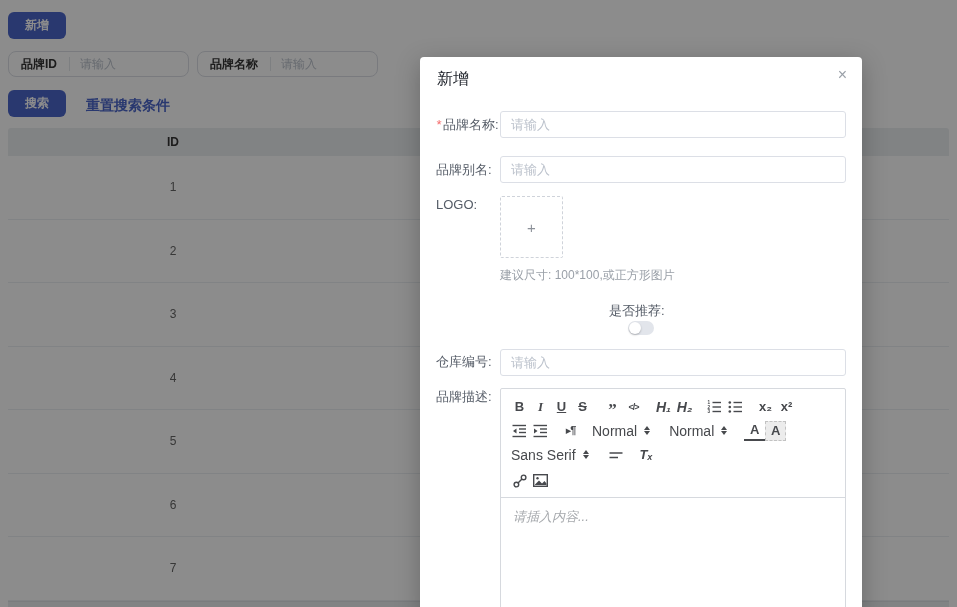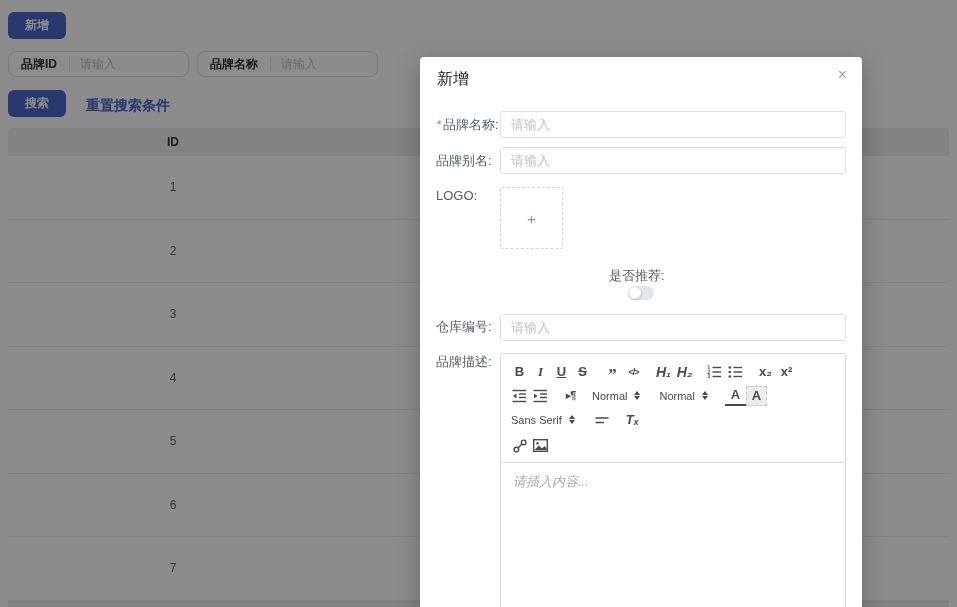--- a/index.html
+++ b/index.html
@@ -78,21 +78,21 @@
   }
   .req { color:#f56c6c; margin-right:2px; }
   .form-control { flex:1; min-width:0; }
   .text-input {
     width:100%; height:27px; border:1px solid #dcdfe6; border-radius:3px;
     padding:0 10px; font-size:13px; color:#333; outline:none; font-family:inherit;
   }
   .text-input::placeholder { color:#bcc2cc; }
 
   .r-name  { margin-top:21px; }
-  .r-alias { margin-top:9px; }
+  .r-alias { margin-top:18px; }
   .r-logo  { margin-top:13px; }
   .r-rec   { margin-top:18px;flex-direction:column; }
   .r-wh    { margin-top:14px; }
   .r-desc  { margin-top:12px; }
 
   .uploader {
     width:63px; height:62px; border:1px dashed #cfd3da; border-radius:2px;
     display:flex; align-items:center; justify-content:center;
     color:#8c9199; font-size:15px; cursor:pointer; background:#fff;
   }
@@ -126,21 +126,21 @@
   .gq { font-family:"Liberation Serif", serif; font-size:17px; line-height:10px; padding-top:7px; }
   .gc { font-size:9px; letter-spacing:-1px; }
   .gh { font-size:14px;font-style:italic; }
   .ga { border-bottom:2px solid #47494d; line-height:13px; }
   .gab { background:#ececec; border:1px dashed #c2c2c2; line-height:13px; padding:0 2px; }
   .gt { font-family:Liberation Sans, sans-serif; font-style:italic; font-weight:bold; }
   .gd { font-size:11px; letter-spacing:-1px; }
 
   .ql-picker {
     display:inline-flex; align-items:center; gap:7px; border:none; background:none;
-    color:#47494d; font-size:11px; cursor:pointer; height:20px;
+    color:#47494d; font-size:14px; cursor:pointer; height:20px;
     font-family:inherit; padding:0 2px; margin-right:6px;
   }
   .arrows { display:inline-flex; flex-direction:column; gap:1px; }
   .arrows i { display:block; width:0; height:0; border-left:3.5px solid transparent; border-right:3.5px solid transparent; }
   .arrows .up   { border-bottom:4px solid #47494d; }
   .arrows .down { border-top:4px solid #47494d; }
 
   .ql-editor-area { position:relative; height:220px; padding:10px 12px; }
   .ql-placeholder {
     font-style:italic; color:#a6a9ad; font-size:13px;
@@ -218,20 +218,21 @@
       <span class="form-label">品牌别名:</span>
       <span class="form-control"><input class="text-input" placeholder="请输入" style=""></span>
     </div>
 
     <div class="form-row r-logo top">
       <span class="form-label">LOGO:</span>
       <span class="form-control">
         <div class="uploader">
           <span>+</span>
         </div>
+        <div class="logo-hint">建议尺寸: 100*100,或正方形图片</div>
       </span>
     </div>
 
     <div class="form-row r-rec">
       <span class="form-label">是否推荐:</span>
       <span class="form-control">
         <span class="switch"><span class="knob"></span></span>
       </span>
     </div>
 

